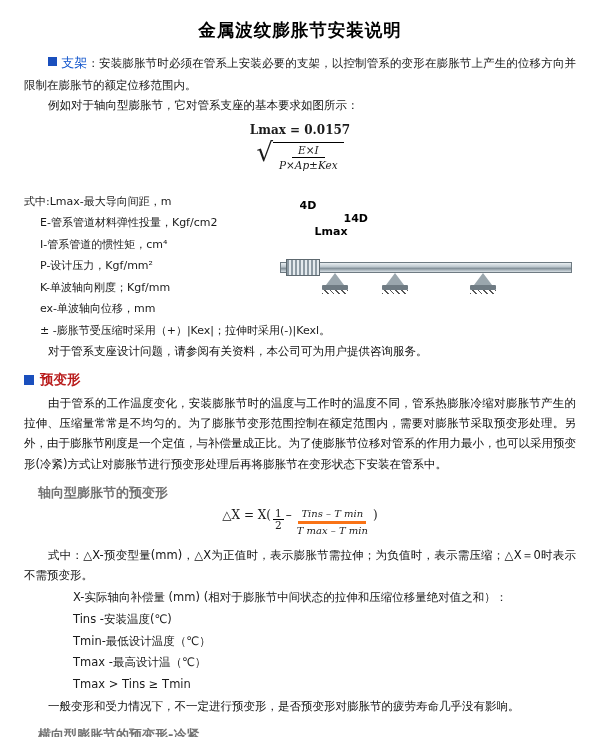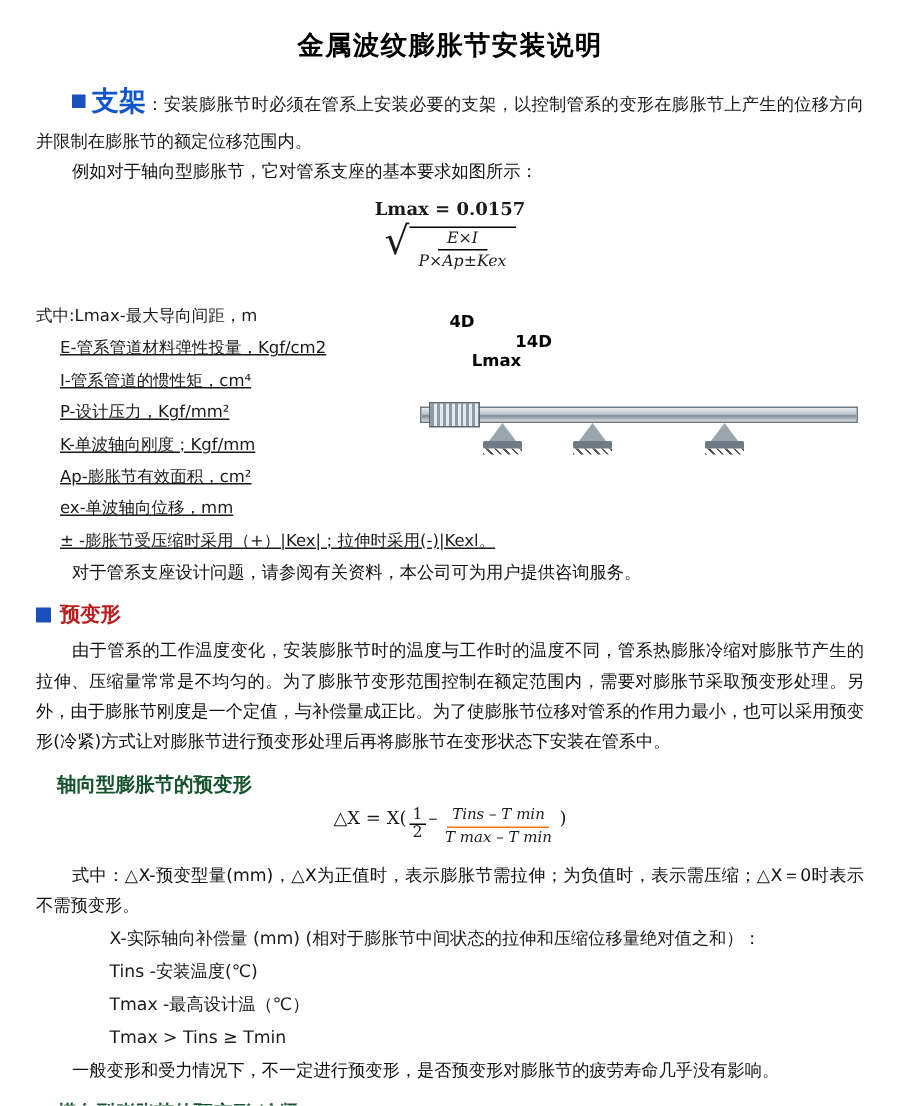--- a/index.html
+++ b/index.html
@@ -59,22 +59,22 @@
   }
   .first-para {
     font-size: 11.5px;
     line-height: 1.75;
     text-align: justify;
     margin: 0;
     text-indent: 24px;
   }
   .first-para .blue-inline {
     color: #1155cc;
-    font-weight: bold;
-    font-size: 18px;
+    font-weight: normal;
+    font-size: 13px;
   }
   .sq-inline {
     display: inline-block;
     width: 9px;
     height: 9px;
     background: #1a4fbd;
     margin-right: 4px;
     vertical-align: 1px;
   }
   .formula-box {
@@ -126,21 +126,21 @@
   }
   .legend {
     width: 250px;
     flex: 0 0 250px;
   }
   .legend .lg-line {
     font-size: 11px;
     line-height: 1.95;
     white-space: nowrap;
   }
-  .legend .lg-line.ind { padding-left: 16px; text-decoration: underline; }
+  .legend .lg-line.ind { padding-left: 16px; }
   .diagram {
     flex: 1 1 auto;
     position: relative;
     padding-top: 8px;
   }
   .dim-row {
     display: flex;
     font-size: 11px;
     font-weight: bold;
     color: #000;
@@ -193,21 +193,21 @@
     height: 5px;
     background: #6f7b83;
     border-radius: 1px;
   }
   .anchor .hatch {
     width: 26px;
     height: 4px;
     background: repeating-linear-gradient(45deg,#555 0 1px,transparent 1px 4px);
   }
   .subsec-title {
-    color: #14532d;
+    color: #737373;
     font-size: 13px;
     font-weight: bold;
     margin: 10px 0 4px 14px;
   }
   .eq-center {
     text-align: center;
     font-family: "DejaVu Serif", "Liberation Serif", serif;
     font-size: 12px;
     margin: 6px 0 8px 0;
   }
@@ -226,21 +226,21 @@
   .half .top { border-bottom: 1px solid #000; padding: 0 2px; }
   .half .bot { padding: 0 2px; }
   .fr2 {
     display: inline-flex;
     flex-direction: column;
     align-items: center;
     font-size: 10px;
     line-height: 1.2;
     font-style: italic;
   }
-  .fr2 .top { border-bottom: 1px solid #f97316; padding: 0 3px 1px 3px; }
+  .fr2 .top { border-bottom: 3px solid #f97316; padding: 0 3px 1px 3px; }
   .fr2 .bot { padding: 1px 3px 0 3px; }
   .list-line {
     font-size: 11.5px;
     line-height: 1.9;
     margin-left: 49px;
   }
   .ind2 { text-indent: 24px; }
 </style>
 </head>
 <body>
@@ -268,21 +268,20 @@
     </span>
   </div>
 
   <div class="legend-diagram">
     <div class="legend">
       <div class="lg-line">式中:Lmax-最大导向间距，m</div>
       <div class="lg-line ind">E-管系管道材料弹性投量，Kgf/cm2</div>
       <div class="lg-line ind">I-管系管道的惯性矩，cm⁴</div>
       <div class="lg-line ind">P-设计压力，Kgf/mm²</div>
       <div class="lg-line ind">K-单波轴向刚度；Kgf/mm</div>
-      <div class="lg-line ind">Ap-膨胀节有效面积，cm²</div>
       <div class="lg-line ind">ex-单波轴向位移，mm</div>
       <div class="lg-line ind">± -膨胀节受压缩时采用（+）|Kex|；拉伸时采用(-)|Kexl。</div>
     </div>
 
     <div class="diagram">
       <div class="dim-row">
         <div class="d1">4D</div>
         <div class="d2">14D</div>
         <div class="d3">Lmax</div>
       </div>
@@ -332,20 +331,21 @@
         <span class="bot">T max – T min</span>
       </span>
       <span>)</span>
     </span>
   </div>
 
   <p class="para ind2">式中：△X-预变型量(mm)，△X为正值时，表示膨胀节需拉伸；为负值时，表示需压缩；△X＝0时表示不需预变形。</p>
 
   <div class="list-line">X-实际轴向补偿量 (mm) (相对于膨胀节中间状态的拉伸和压缩位移量绝对值之和）：</div>
   <div class="list-line">Tins -安装温度(℃)</div>
+  <div class="list-line">Tmin-最低设计温度（℃）</div>
   <div class="list-line">Tmax -最高设计温（℃）</div>
   <div class="list-line">Tmax &gt; Tins ≥ Tmin</div>
 
   <p class="para ind2">一般变形和受力情况下，不一定进行预变形，是否预变形对膨胀节的疲劳寿命几乎没有影响。</p>
 
   <div class="subsec-title">横向型膨胀节的预变形-冷紧</div>
 
 </div>
 
 </body></html>

